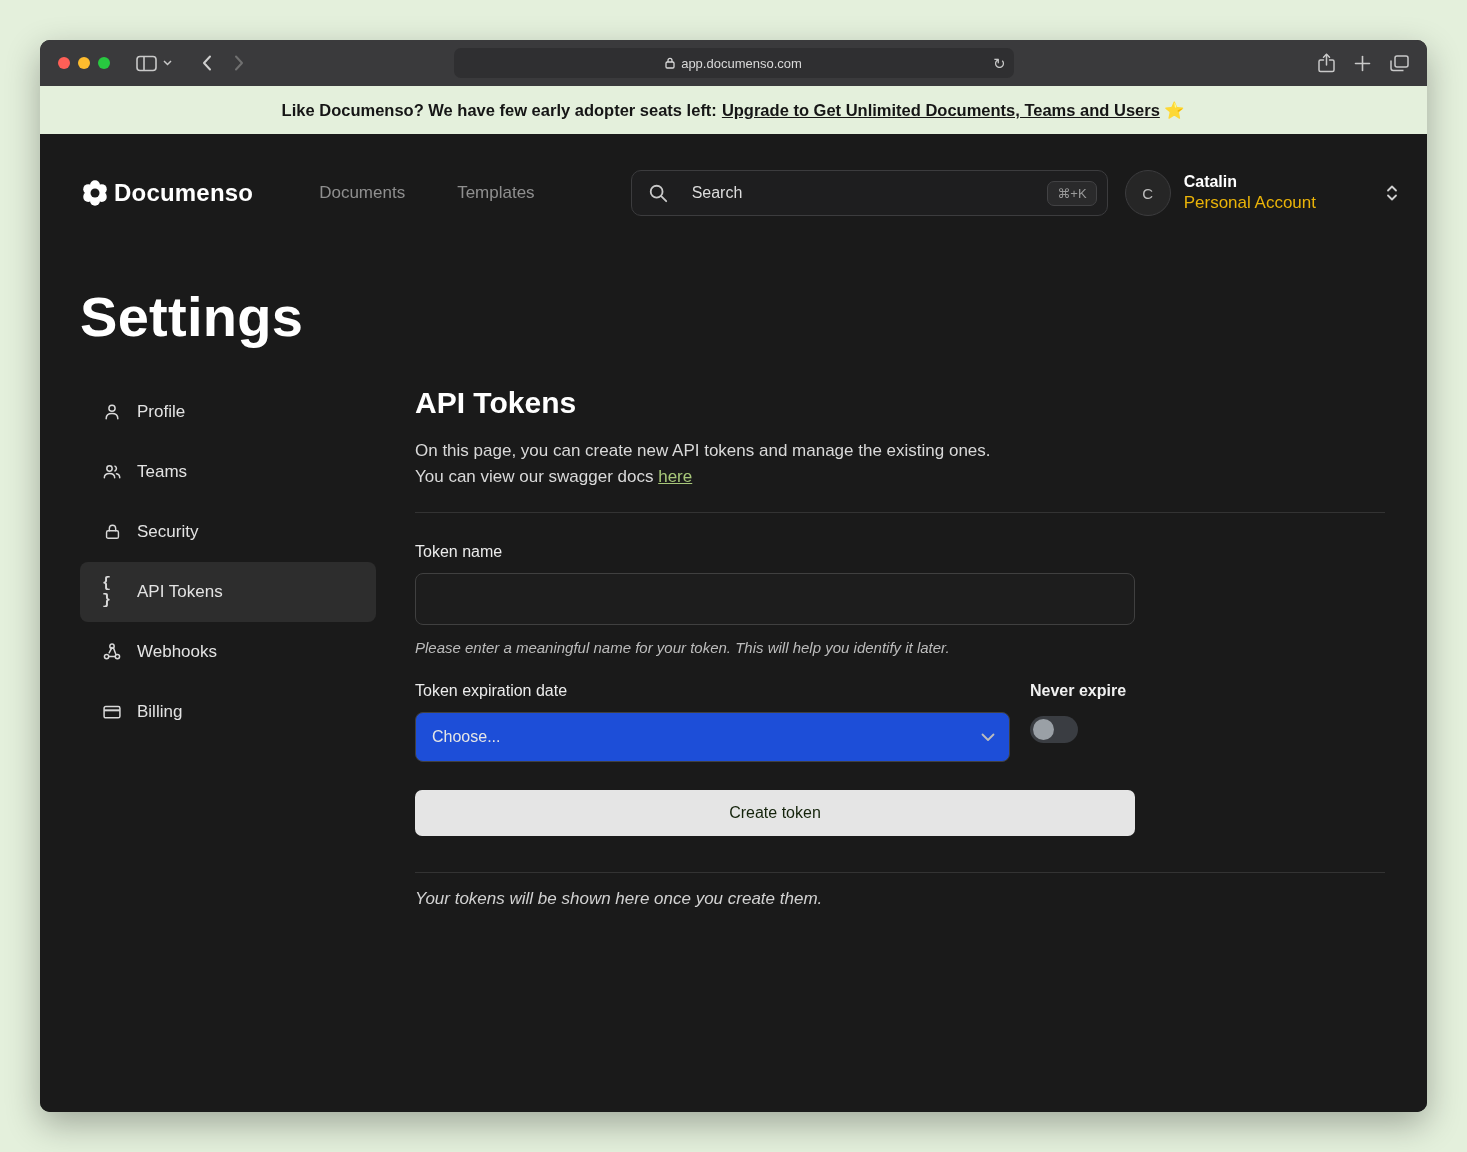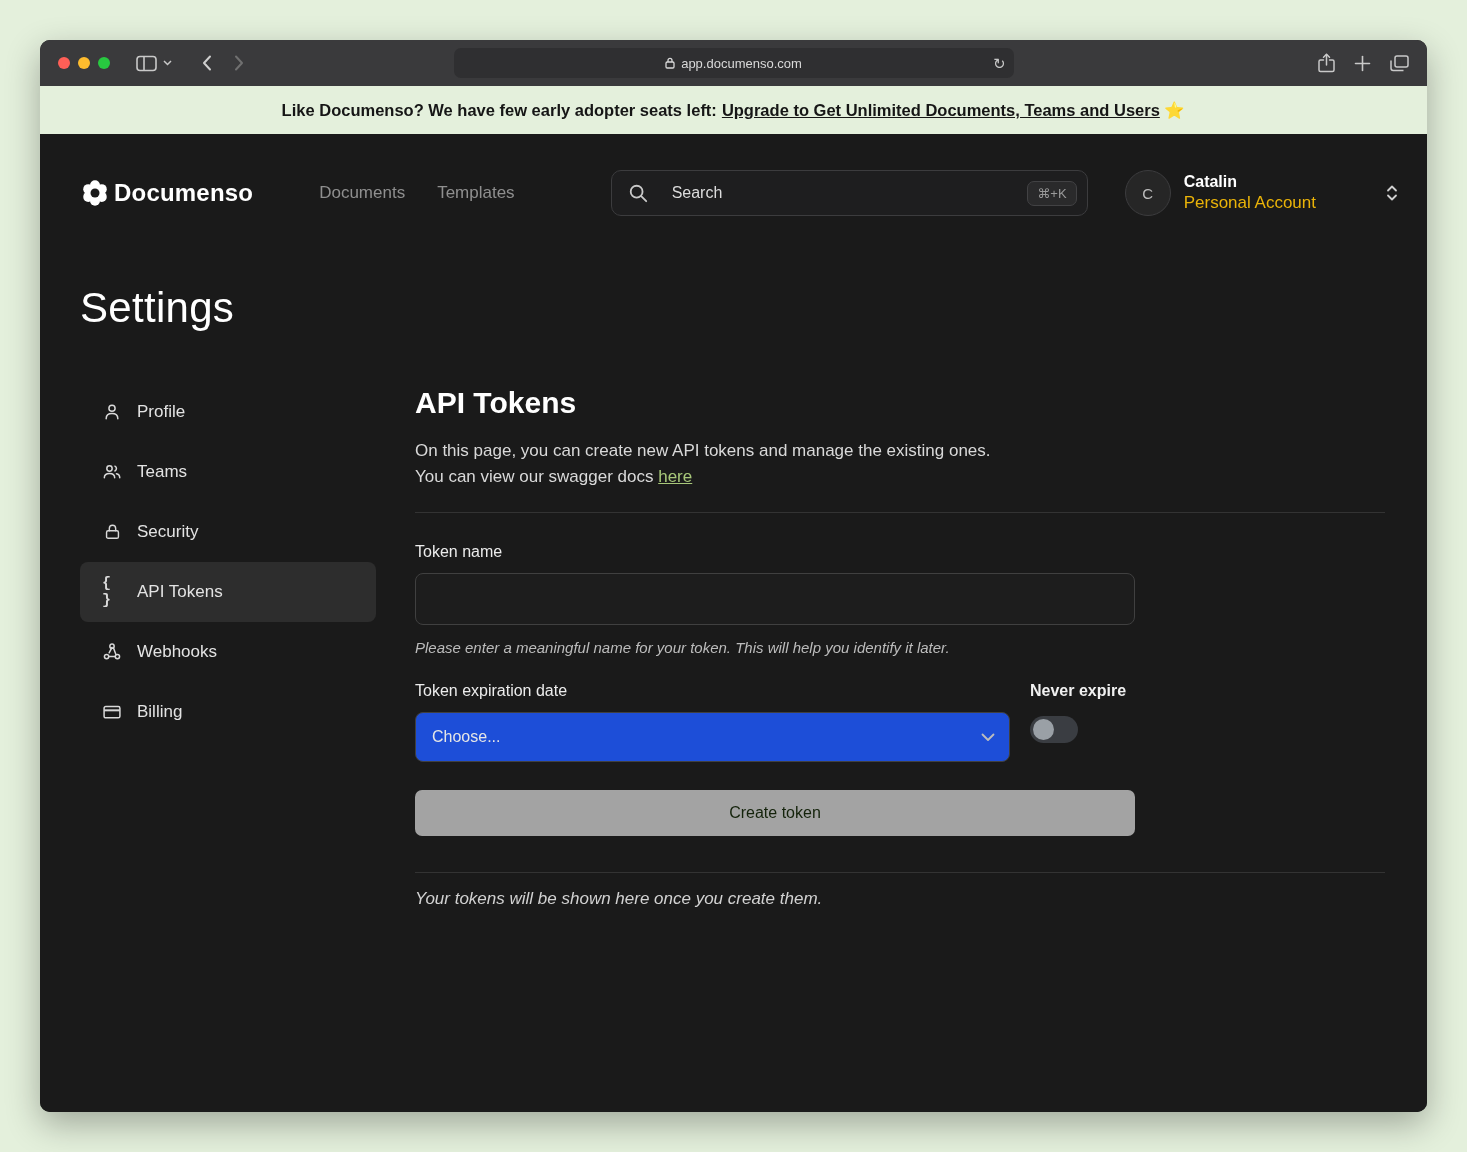--- a/index.html
+++ b/index.html
@@ -51,21 +51,21 @@
     font-size:16.5px; font-weight:600; gap:5px;
   }
   .banner .banner-link { text-decoration:underline; cursor:pointer; }
 
   
   .app { position:relative; height:calc(100% - 94px); background:#1a1a1a; color:#ededed; }
 
   .app-header { display:flex; align-items:center; height:118px; padding:0 22px 0 40px; }
   .brand { display:flex; align-items:center; gap:4px; }
   .brand-name { font-size:24px; font-weight:700; color:#fff; letter-spacing:.2px; }
-  .top-nav { display:flex; gap:32px; margin-left:66px; }
+  .top-nav { display:flex; gap:52px; margin-left:66px; }
   .top-nav .nav-link { color:#8f8f8f; font-size:17px; cursor:pointer; }
 
   .searchbar {
     margin-left:96px; width:477px; height:46px;
     border:1px solid #3c3c3e; border-radius:10px; background:#1e1e1f;
     display:flex; align-items:center; padding:0 10px 0 16px; gap:24px;
   }
   .searchbar .search-text { color:#dcdcdc; font-size:16px; flex:1; }
   .kbd {
     border:1px solid #424244; background:#2a2a2b; color:#9a9a9a;
@@ -79,21 +79,21 @@
     display:flex; align-items:center; justify-content:center;
     color:#bdbdbd; font-size:15px;
   }
   .account-names { display:flex; flex-direction:column; gap:2px; }
   .account-name { color:#fff; font-size:16px; font-weight:700; }
   .account-type { color:#eab308; font-size:17px; }
   .account .updown { margin-left:54px; color:#cfcfcf; }
 
   .page-title {
     position:absolute; left:40px; top:150px;
-    font-size:42px; font-weight:400; color:#fff; letter-spacing:.3px;
+    font-size:56px; font-weight:700; color:#fff; letter-spacing:.3px;
   }
 
   
   .side-nav { position:absolute; left:40px; top:248px; width:296px; display:flex; flex-direction:column; }
   .side-item {
     height:60px; display:flex; align-items:center; gap:15px;
     padding:0 22px; border-radius:8px; font-size:17px; color:#e3e3e3; cursor:pointer;
   }
   .side-item .s-icon { width:20px; display:flex; justify-content:center; color:#d9d9d9; }
   .side-item.active { background:#2d2d2d; }
@@ -129,21 +129,21 @@
     margin-top:16px; width:48px; height:27px; border-radius:14px;
     background:#3a3d42; position:relative; cursor:pointer;
   }
   .toggle .knob {
     position:absolute; left:3px; top:3px; width:21px; height:21px;
     border-radius:50%; background:#9aa0a6;
   }
 
   .create-btn {
     margin-top:28px; width:720px; height:46px; border:none; border-radius:7px;
-    background:#a3a3a3; color:#14230b; font-size:16px; font-weight:500;
+    background:#e5e5e5; color:#14230b; font-size:16px; font-weight:500;
     cursor:pointer; font-family:inherit;
   }
 
   .existing-heading { margin:28px 0 0 0; font-size:26px; font-weight:700; color:#fff; }
   .existing-empty { margin-top:16px; font-size:17px; font-style:italic; color:#d2d2d2; }
 </style>
 </head>
 <body>
 
 <div class="window">

